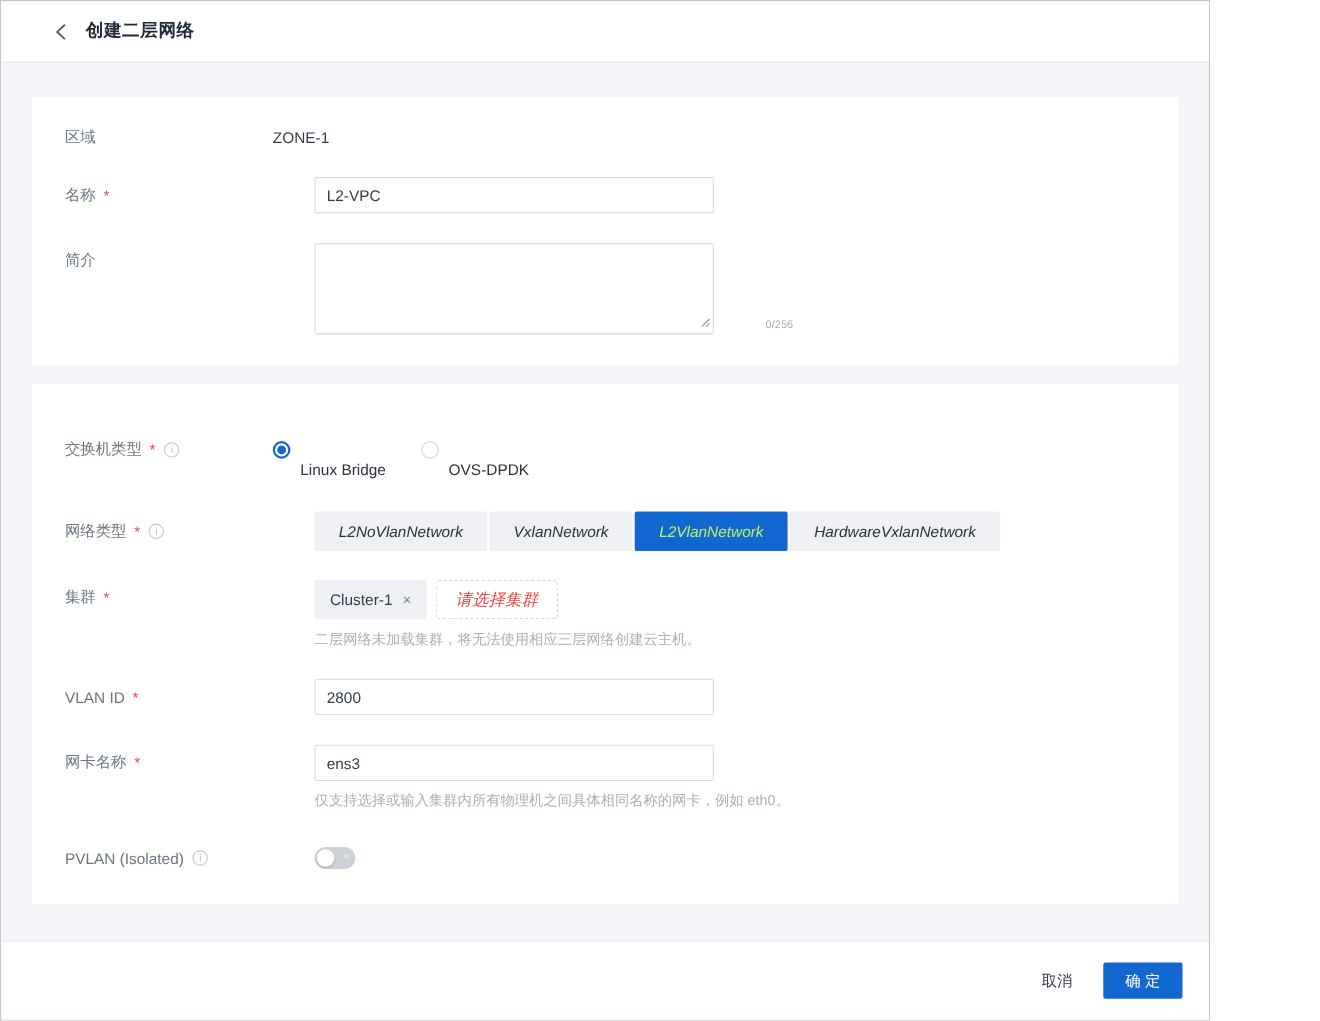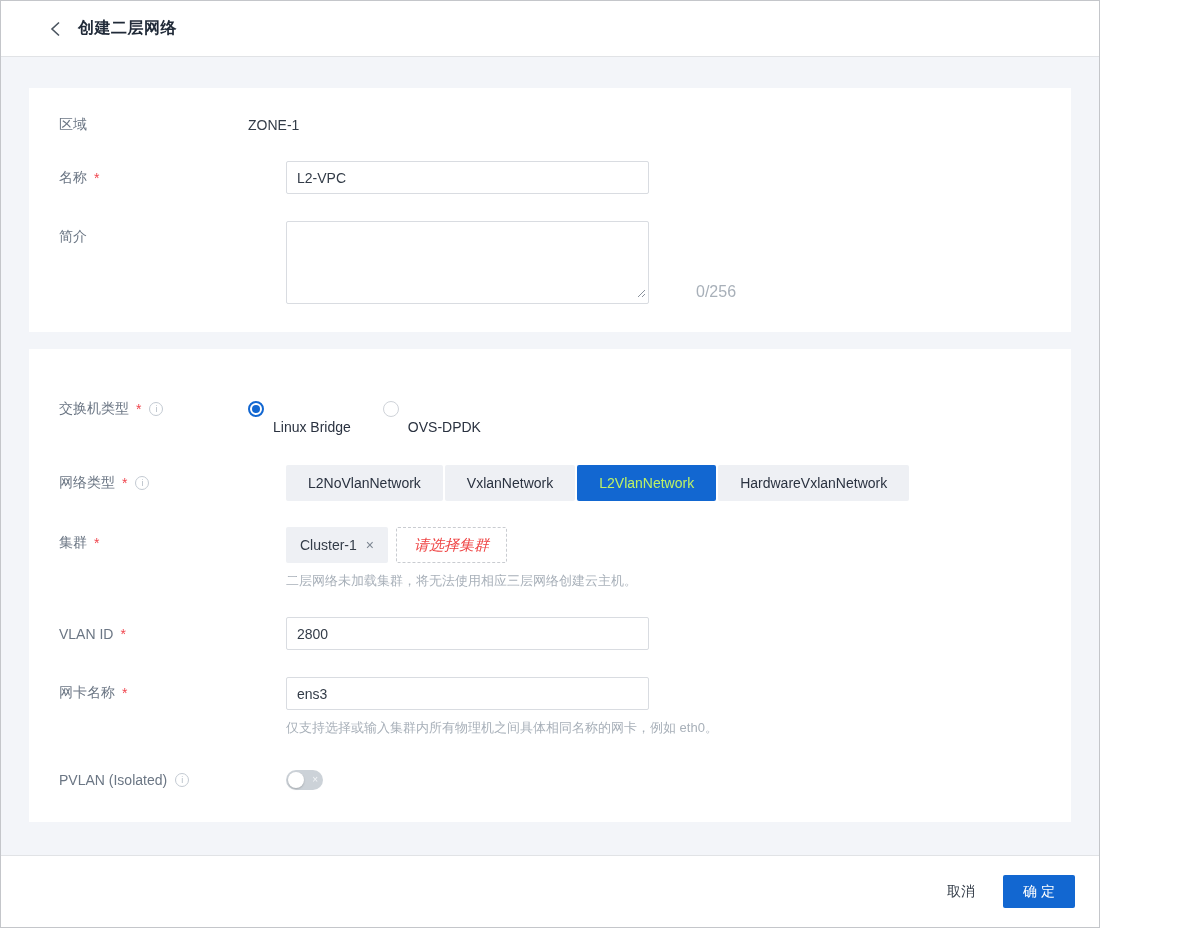--- a/index.html
+++ b/index.html
@@ -50,35 +50,35 @@
   }
 
   
   .textarea-wrap { position:relative; width:363px; }
   .desc-textarea {
     width:363px; height:83px; border:1px solid #d9dce1; border-radius:2px;
     padding:6px 10px; font-size:14px; color:#333c48; resize:none; outline:none;
     font-family:"Liberation Sans","DejaVu Sans",sans-serif; display:block;
   }
   .resize-handle { position:absolute; right:3px; bottom:3px; }
-  .char-counter { color:#a8b0b9; font-size:16px; margin-left:9px; align-self:flex-end; padding-bottom:3px; }
+  .char-counter { color:#a8b0b9; font-size:10px; margin-left:9px; align-self:flex-end; padding-bottom:3px; }
 
   
   .radio-group { display:flex; align-items:center; gap:32px; }
   .radio-option { display:flex; align-items:center; gap:9px; cursor:pointer; }
   .radio-circle { width:16px; height:16px; border-radius:50%; border:1px solid #cfd3d9; background:#fff; flex:0 0 auto; position:relative; }
   .radio-circle.checked { border:2px solid #1267d1; }
   .radio-circle.checked::after {
     content:""; position:absolute; left:50%; top:50%; transform:translate(-50%,-50%);
     width:8px; height:8px; border-radius:50%; background:#1267d1;
   }
   .radio-label { color:#2a3240;margin-top:36px; }
 
   
-  .seg-group { display:flex; gap:2px; }
+  .seg-group { display:flex; gap:2px;font-style:italic; }
   .seg-btn {
     height:36px; padding:0 22px; background:#eef0f4; color:#2a3240;
     font-size:14px; display:flex; align-items:center; border-radius:2px; cursor:pointer;
   }
   .seg-btn.selected { background:#1267d1; color:#bef264; }
 
   
   .cluster-field { display:flex; align-items:center; gap:8px; }
   .cluster-tag {
     height:36px; padding:0 14px; background:#eef0f4; border-radius:2px;

